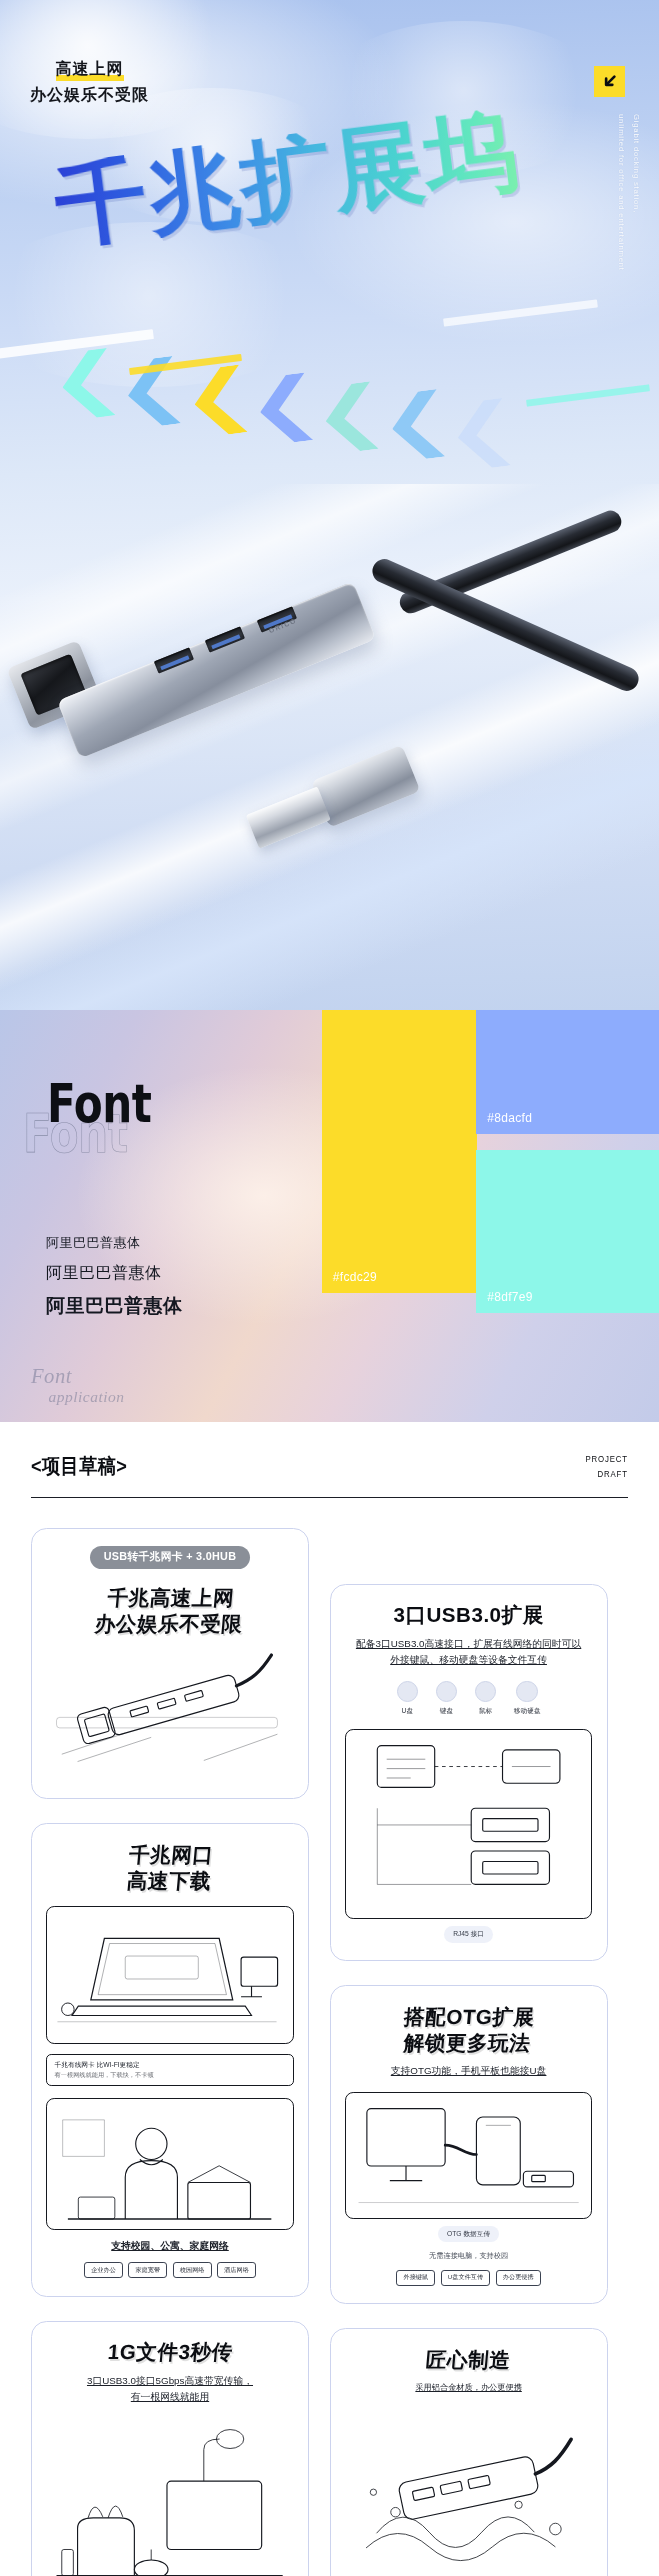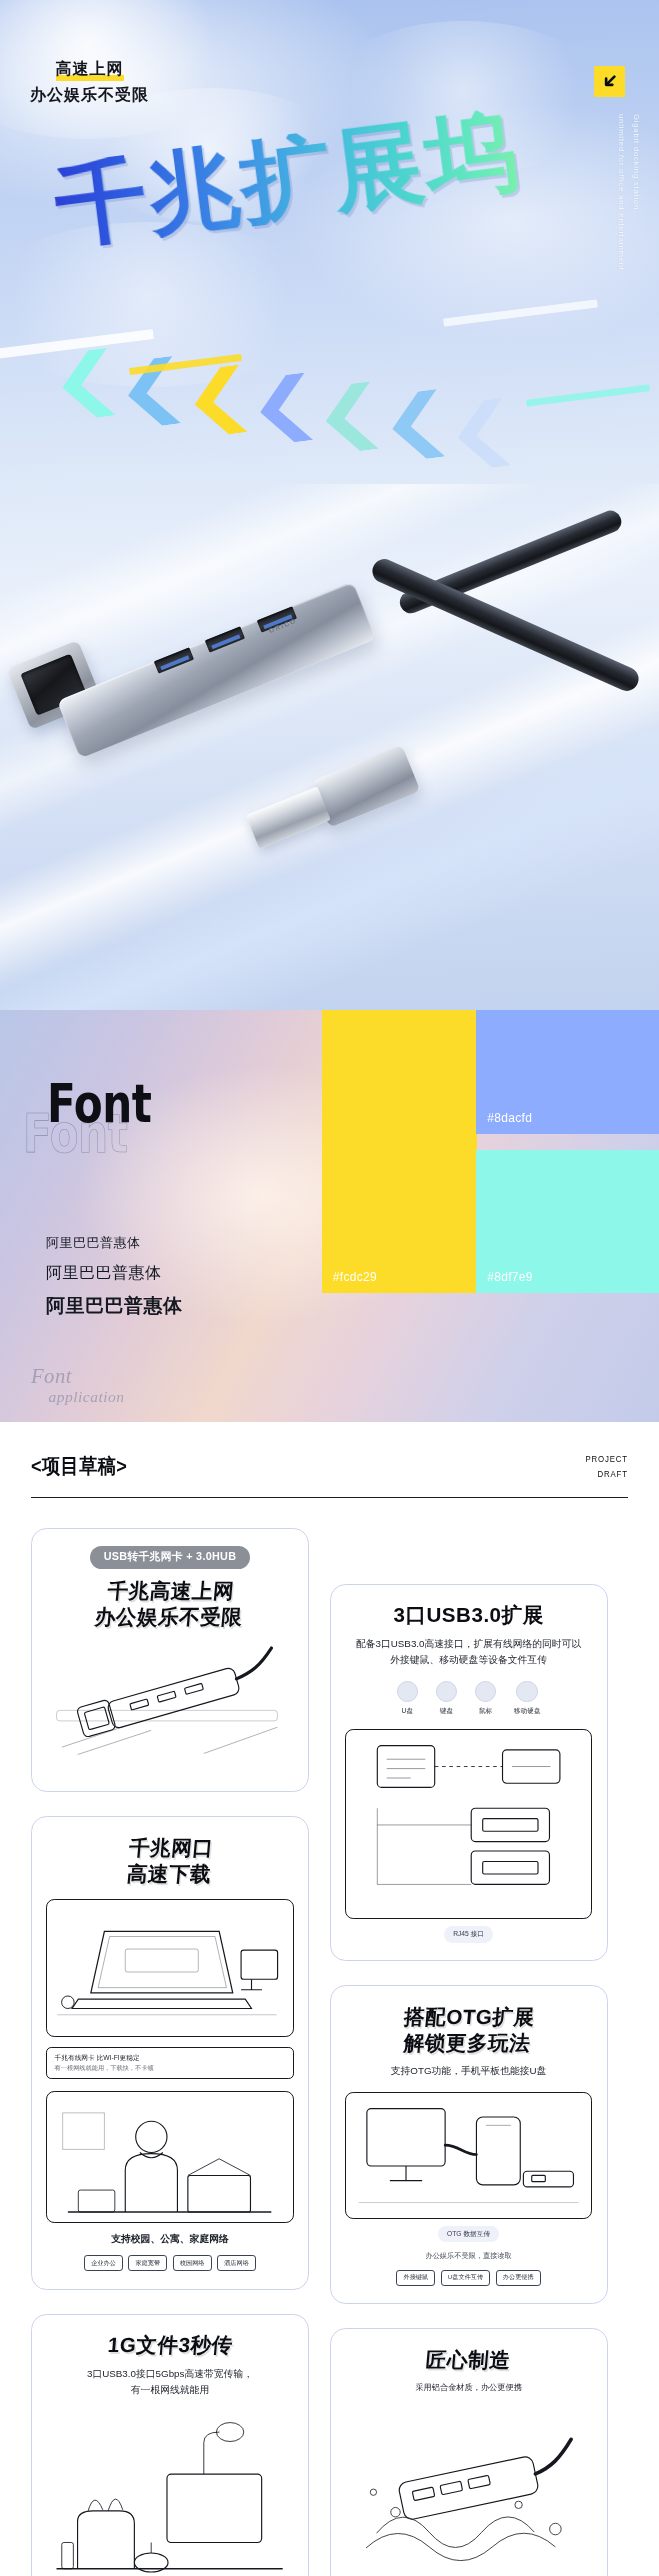--- a/index.html
+++ b/index.html
@@ -210,21 +210,21 @@
   .font-script small { display: block; font-size: 15.5px; margin-left: 17.5px; }
 
   .swatches { position: absolute; right: 0; top: 0; width: 355px; height: 412px; z-index: 4; }
   .sw { position: absolute; display: flex; align-items: flex-end; }
   .sw span {
     font-size: 12px; color: #ffffff; letter-spacing: 0.3px;
     padding: 0 0 9.3px 11.3px; font-weight: 400;
   }
   .sw-yellow { left: 17.5px; top: 0; width: 155px; height: 283px; background: #fcdc29; }
   .sw-blue   { left: 172px; top: 0; width: 183px; height: 124px; background: #8dacfd; }
-  .sw-mint   { left: 172px; top: 140px; width: 183px; height: 143px; background: #8df7e9; }
+  .sw-mint   { left: 172px; top: 140px; width: 183px; height: 163px; background: #8df7e9; }
   .sw-deep   { left: 17.5px; top: 283px; width: 338px; height: 129px; background: #539bf2; }
 
   
   .draft { width: 659px; background: #ffffff; padding: 30px 31px 46px 31px; }
   .draft-head { display: flex; align-items: flex-start; justify-content: space-between; }
   .draft-title {
     font-size: 20.6px; font-weight: 900; color: #0b0d12; letter-spacing: 0.5px;
     transform: scaleX(.88); transform-origin: 0 50%;
   }
   .draft-en {
@@ -239,32 +239,32 @@
   .col.right { padding-top: 56px; }
 
   .card {
     border: 1.5px solid #ccd3ee; border-radius: 15.5px;
     background: #ffffff; padding: 17.5px 14.4px 17.5px 14.4px;
     display: flex; flex-direction: column; align-items: center;
   }
   .badge {
     display: inline-block; background: #8a8f98; color: #ffffff;
     border-radius: 515px; padding: 4.1px 13.4px; font-size: 10.8px; font-weight: 700;
-    letter-spacing: 0.3px; margin-bottom: 9px;
+    letter-spacing: 0.3px; margin-bottom: 16px;
   }
   .c-title {
     font-size: 20.6px; font-weight: 900; color: #0b0d12; line-height: 1.24;
     text-align: center; letter-spacing: 0.5px;
     text-shadow: 1.5px 1.5px 0 rgba(0,0,0,.12);
     transform: skewX(-5deg);
   }
   .c-title.plain { transform: none; text-shadow: none; }
   .c-sub {
     margin-top: 8.2px; font-size: 9.8px; line-height: 1.6; color: #1b1f28;
-    text-align: center; font-weight: 400; max-width: 237px;
+    text-align: center; font-weight: 400; max-width: 237px; text-decoration: underline;
   }
   .c-micro {
     margin-top: 7.2px; font-size: 7.2px; line-height: 1.65; color: #454b57;
     text-align: center; max-width: 227px;
   }
   .sketch {
     margin-top: 13.4px; width: 100%; border: 1px solid #15181f; border-radius: 8.2px;
     background: #fff; overflow: hidden;
   }
   .sketch.noborder { border: none; }
@@ -551,21 +551,21 @@
               <path d="M115 140 L115 168 M84 168 L146 168"></path>
               <rect x="250" y="46" width="84" height="130" rx="12"></rect>
               <path d="M268 62 L316 62" stroke-width="1.4" opacity=".5"></path>
               <path d="M190 100 C 216 100, 226 118, 250 118" stroke-width="5" stroke-linecap="round"></path>
               <rect x="340" y="150" width="96" height="30" rx="7"></rect>
               <rect x="356" y="158" width="26" height="12" rx="2"></rect>
               <path d="M24 210 L446 210" stroke-width="1.2" opacity=".35"></path>
             </svg>
           </div>
           <div class="pill-note">OTG 数据互传</div>
-          <div class="c-micro">办公娱乐不受限，直接读取</div>
+          <div class="c-micro">无需连接电脑，支持校园</div>
           <div class="tagrow">
             <span class="tag">外接键鼠</span>
             <span class="tag">U盘文件互传</span>
             <span class="tag">办公更便携</span>
           </div>
         </div>
 
         <div class="card">
           <div class="c-title">匠心制造</div>
           <div class="c-sub" style="font-size:8.2px;">采用铝合金材质，办公更便携</div>

